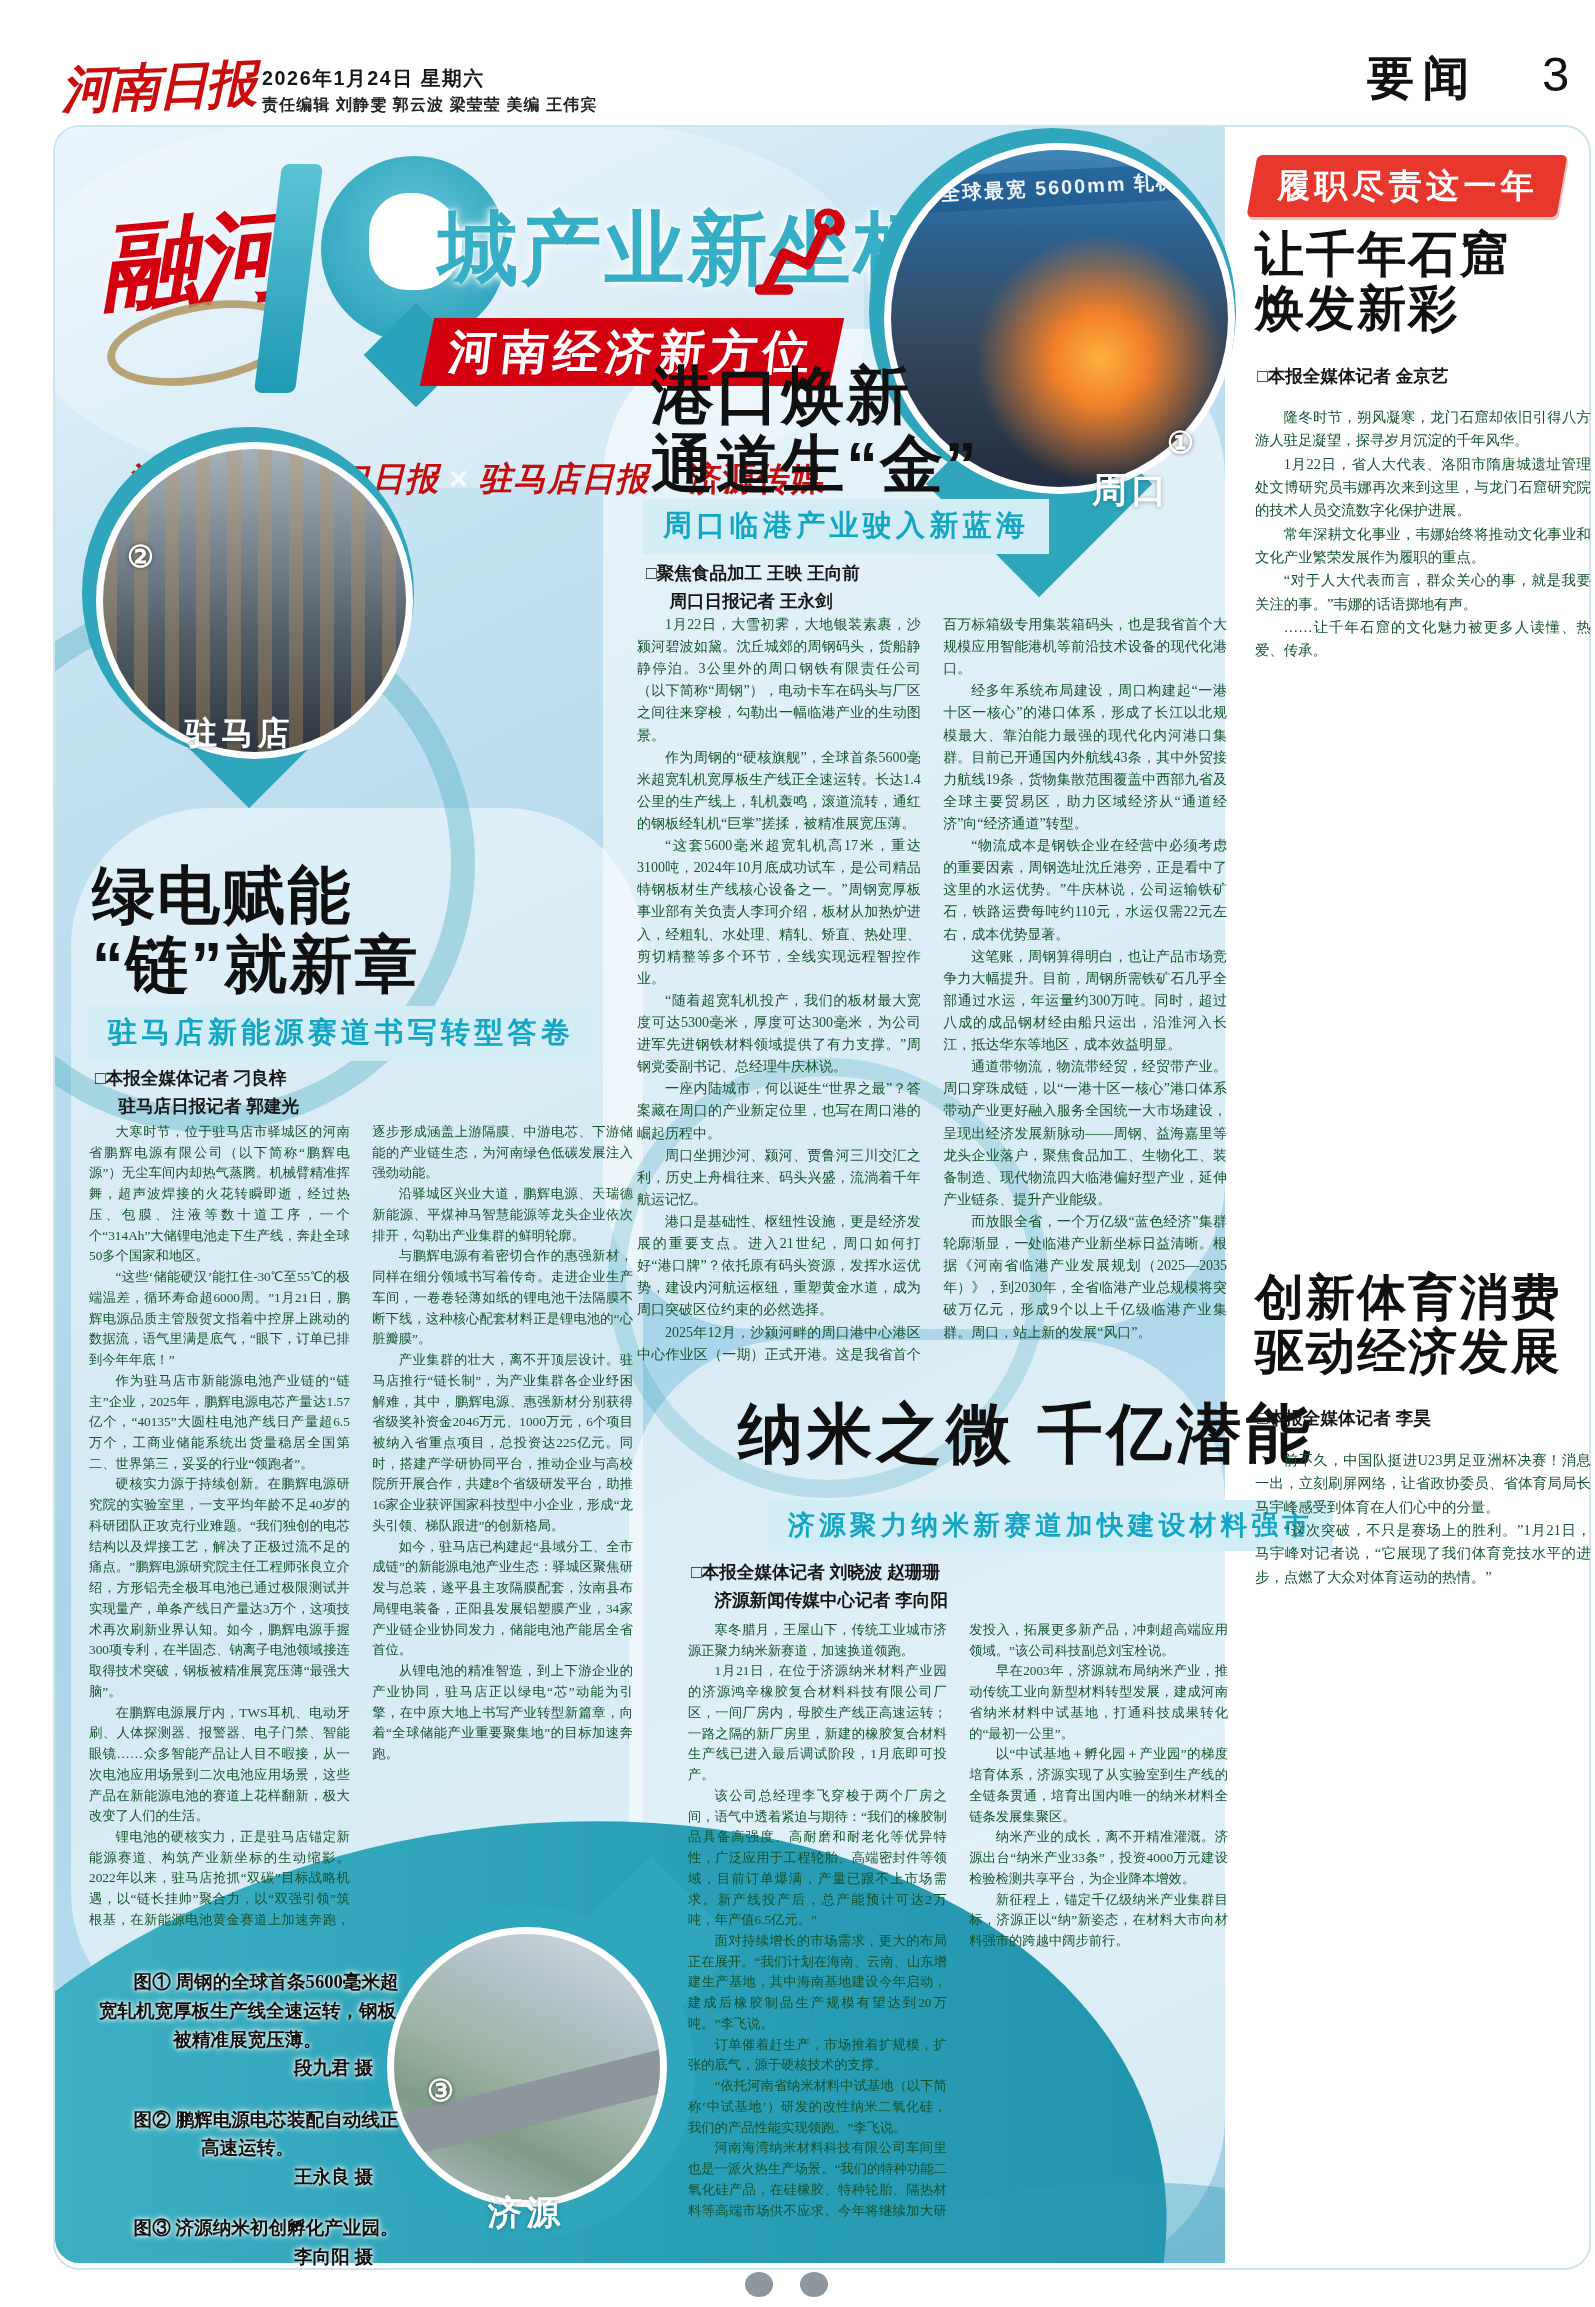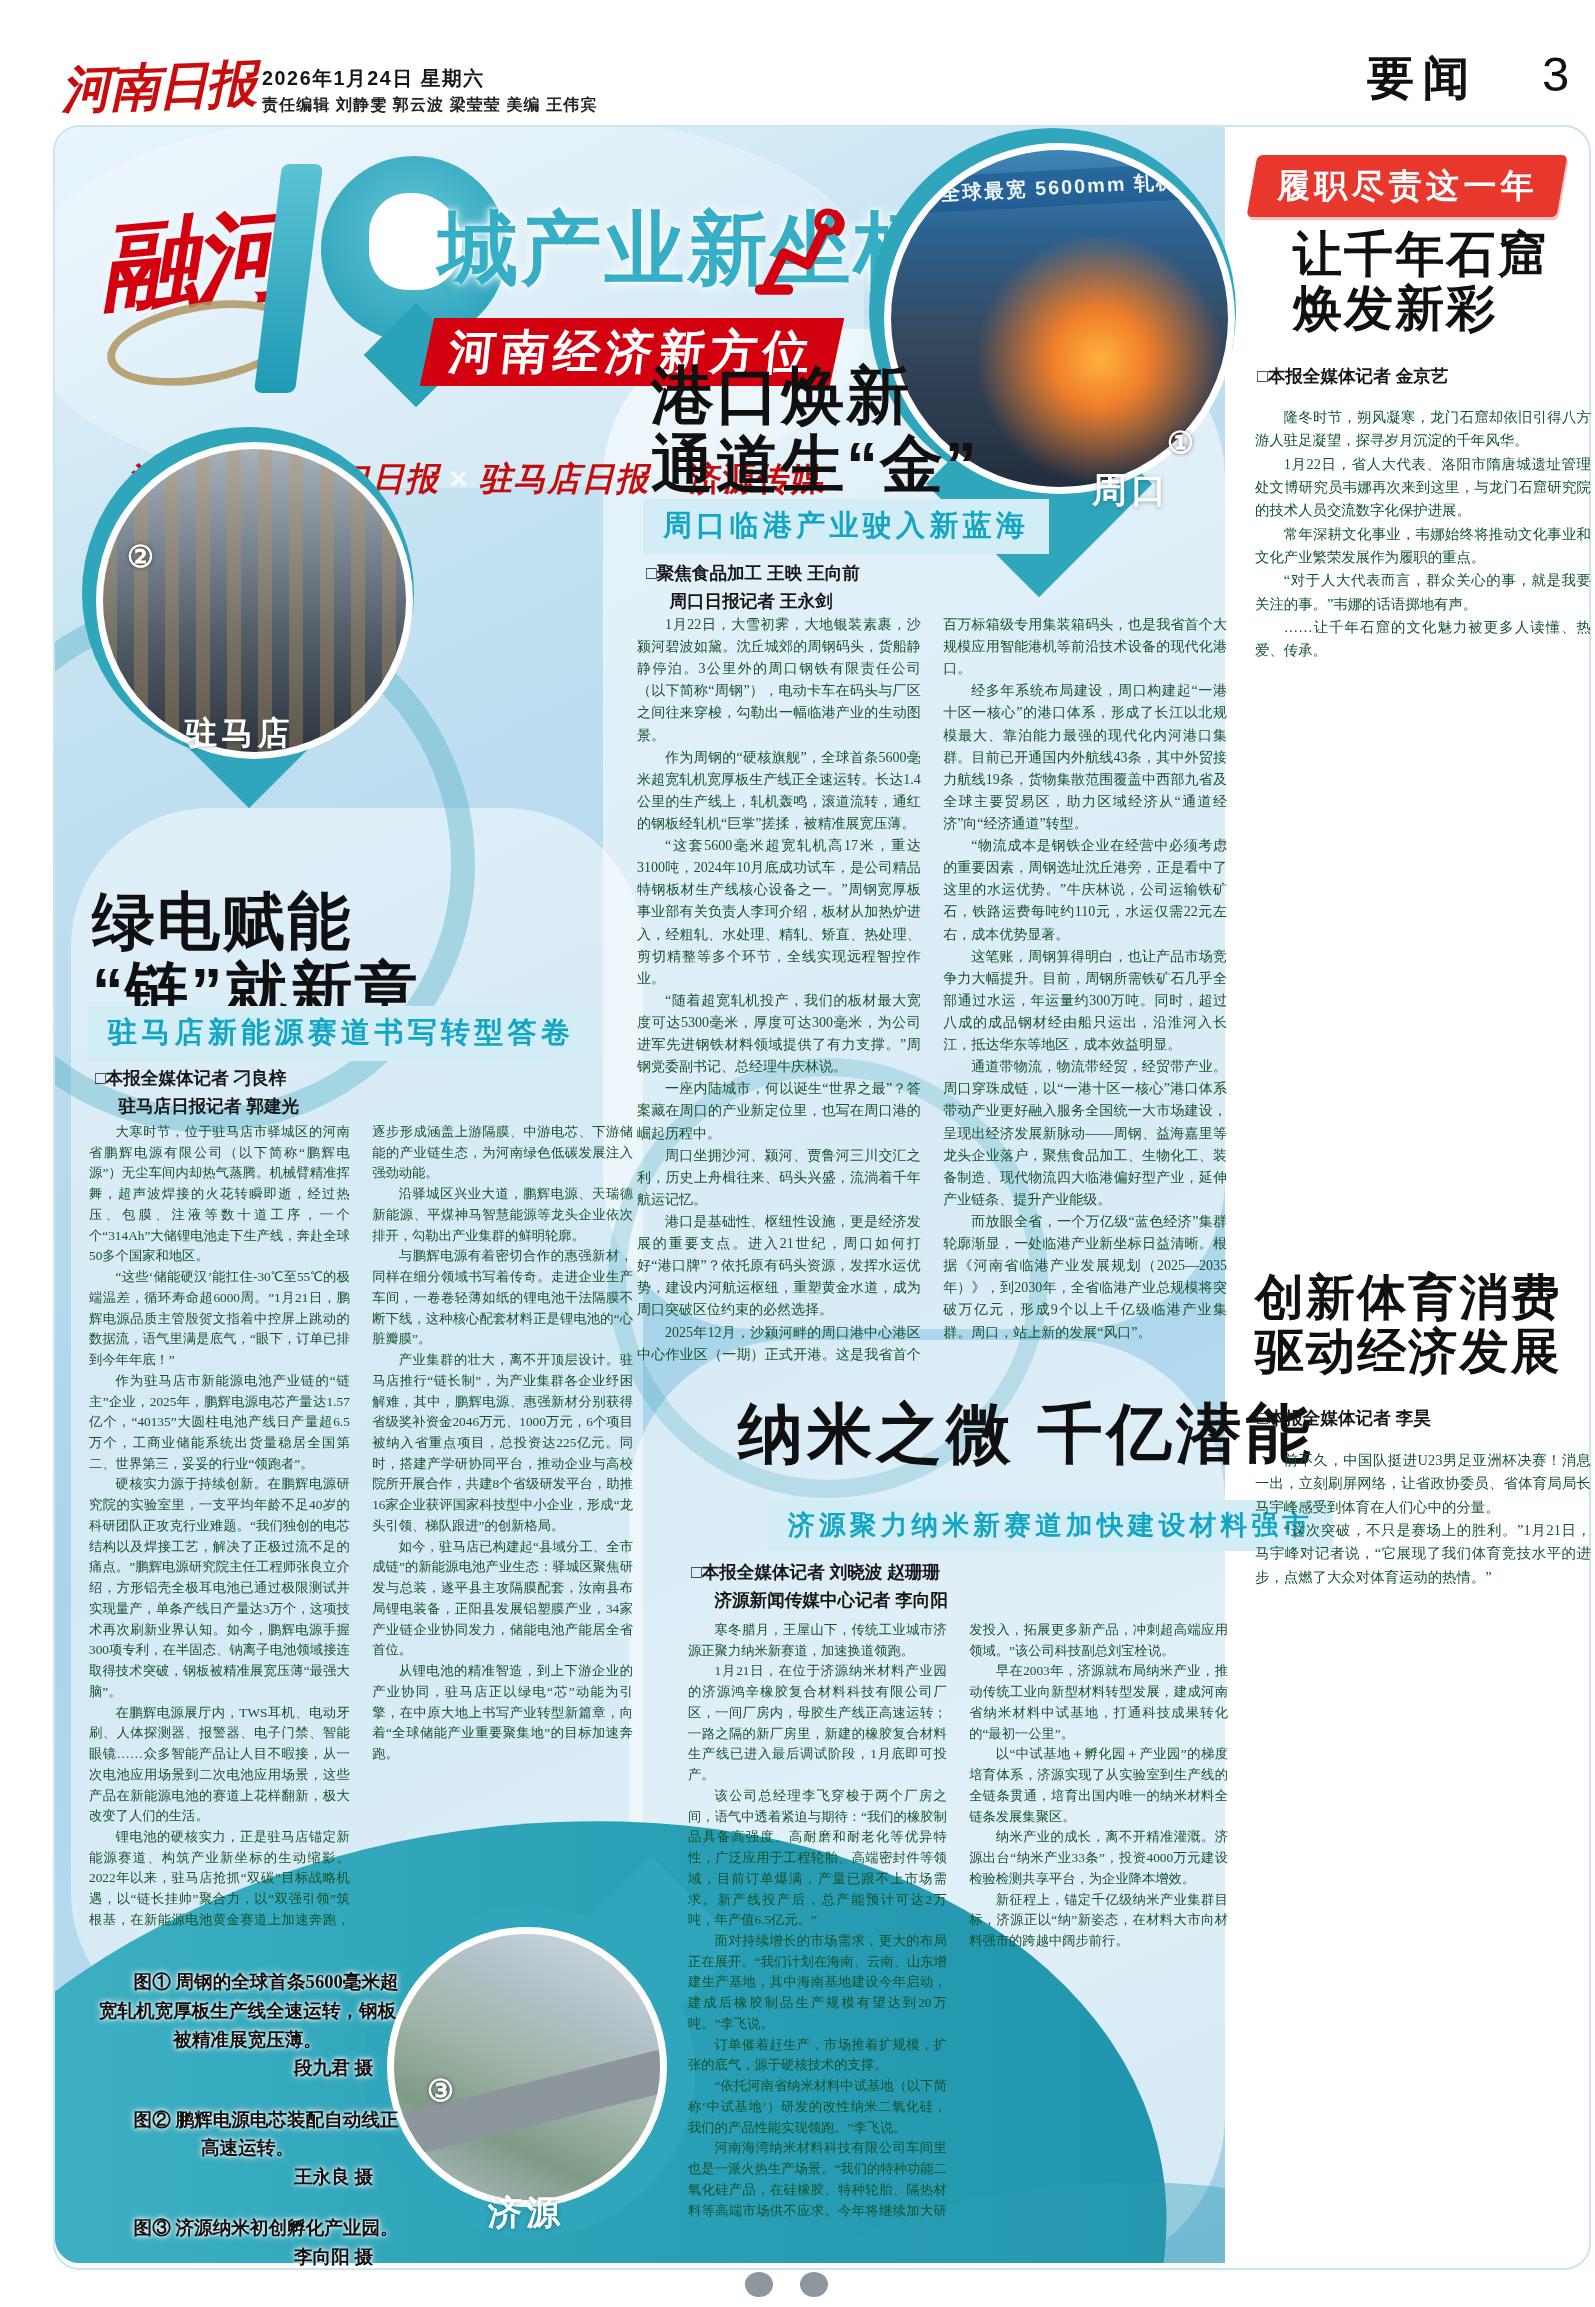--- a/index.html
+++ b/index.html
@@ -172,21 +172,21 @@
       <p class="para">港口是基础性、枢纽性设施，更是经济发展的重要支点。进入21世纪，周口如何打好“港口牌”？依托原有码头资源，发挥水运优势，建设内河航运枢纽，重塑黄金水道，成为周口突破区位约束的必然选择。</p>
       <p class="para">2025年12月，沙颍河畔的周口港中心港区中心作业区（一期）正式开港。这是我省首个百万标箱级专用集装箱码头，也是我省首个大规模应用智能港机等前沿技术设备的现代化港口。</p>
       <p class="para">经多年系统布局建设，周口构建起“一港十区一核心”的港口体系，形成了长江以北规模最大、靠泊能力最强的现代化内河港口集群。目前已开通国内外航线43条，其中外贸接力航线19条，货物集散范围覆盖中西部九省及全球主要贸易区，助力区域经济从“通道经济”向“经济通道”转型。</p>
       <p class="para">“物流成本是钢铁企业在经营中必须考虑的重要因素，周钢选址沈丘港旁，正是看中了这里的水运优势。”牛庆林说，公司运输铁矿石，铁路运费每吨约110元，水运仅需22元左右，成本优势显著。</p>
       <p class="para">这笔账，周钢算得明白，也让产品市场竞争力大幅提升。目前，周钢所需铁矿石几乎全部通过水运，年运量约300万吨。同时，超过八成的成品钢材经由船只运出，沿淮河入长江，抵达华东等地区，成本效益明显。</p>
       <p class="para">通道带物流，物流带经贸，经贸带产业。周口穿珠成链，以“一港十区一核心”港口体系带动产业更好融入服务全国统一大市场建设，呈现出经济发展新脉动——周钢、益海嘉里等龙头企业落户，聚焦食品加工、生物化工、装备制造、现代物流四大临港偏好型产业，延伸产业链条、提升产业能级。</p>
       <p class="para">而放眼全省，一个万亿级“蓝色经济”集群轮廓渐显，一处临港产业新坐标日益清晰。根据《河南省临港产业发展规划（2025—2035年）》，到2030年，全省临港产业总规模将突破万亿元，形成9个以上千亿级临港产业集群。周口，站上新的发展“风口”。</p>
       <p class="para">沙颍河畔，汽笛声声。一辆辆从周钢成品仓储区驶出的电动卡车，载着每块重达20吨的宽厚板材在沈丘港有序卸货。货船启航，驶向江海，也载着周口临港产业驶向崭新的未来。</p>
     </div>
 
-  <div class="in headline h-big" style="left:37px;top:734px;margin-top:26px;">
+  <div class="in headline h-big" style="left:37px;top:734px;">
     <div>绿电赋能</div>
     <div>“链”就新章</div>
   </div>
   <div class="in" style="left:33px;top:879px;">
     <span class="subhead" style="font-size:29px;">驻马店新能源赛道书写转型答卷</span>
   </div>
   <div class="in byline" style="left:40px;top:937px;">
     <div>□本报全媒体记者 刁良梓</div>
     <div style="padding-left:23.4px;">驻马店日报记者 郭建光</div>
   </div>
@@ -240,21 +240,21 @@
     <p class="caption">
       <span class="ctext">图③ 济源纳米初创孵化产业园。</span>
       <span class="credit">李向阳 摄</span>
     </p>
   </div>
 
   <div class="in" style="left:1197px;top:28px;">
     <span class="redbadge"><span>履职尽责这一年</span></span>
   </div>
 
-  <div class="in headline h-side" style="left:1200px;top:101px;margin-left:38px;">
+  <div class="in headline h-side" style="left:1200px;top:101px;">
     <div>让千年石窟</div>
     <div>焕发新彩</div>
   </div>
   <div class="in byline" style="left:1202px;top:235px;">
     <div>□本报全媒体记者 金京艺</div>
   </div>
   <div class="in bodytext" style="left:1200px;top:279px;width:336px;height:840px;font-size:14.4px;line-height:1.62;">
       <p class="para">隆冬时节，朔风凝寒，龙门石窟却依旧引得八方游人驻足凝望，探寻岁月沉淀的千年风华。</p>
       <p class="para">1月22日，省人大代表、洛阳市隋唐城遗址管理处文博研究员韦娜再次来到这里，与龙门石窟研究院的技术人员交流数字化保护进展。</p>
       <p class="para">常年深耕文化事业，韦娜始终将推动文化事业和文化产业繁荣发展作为履职的重点。</p>

